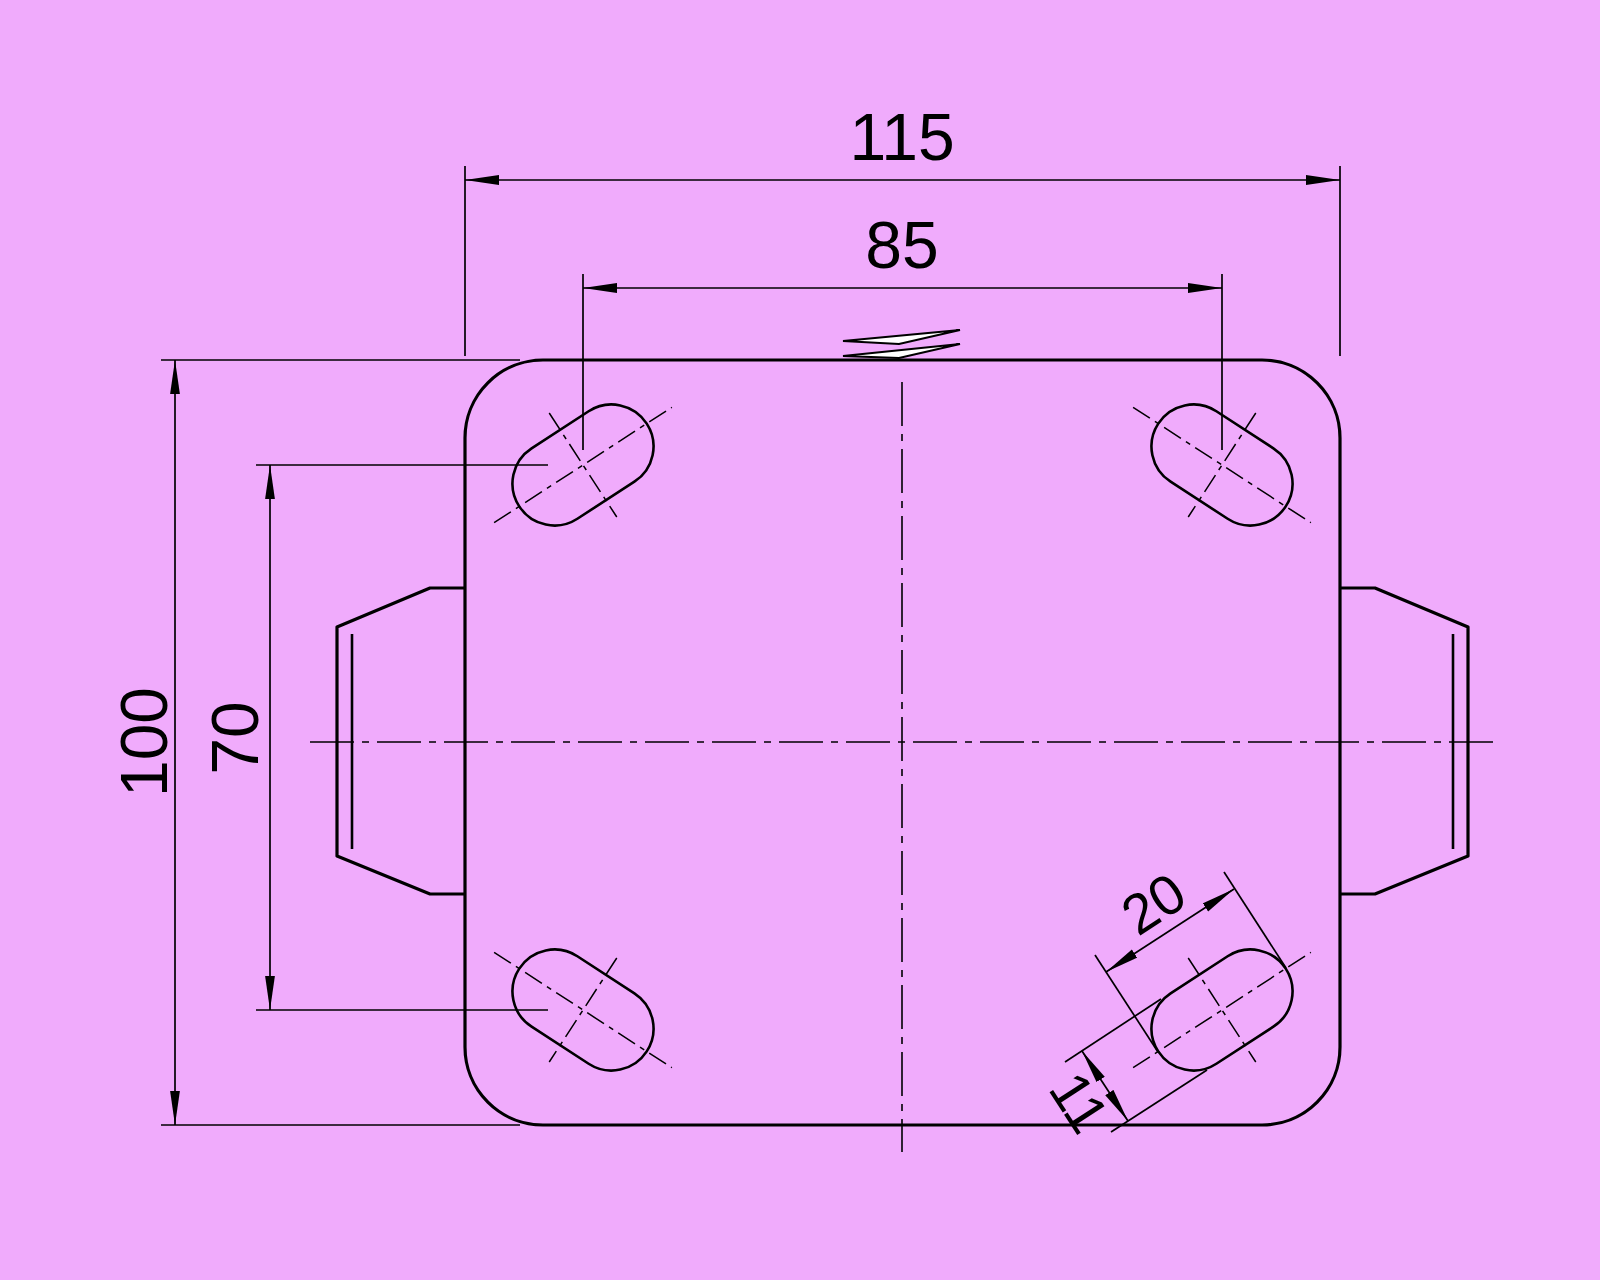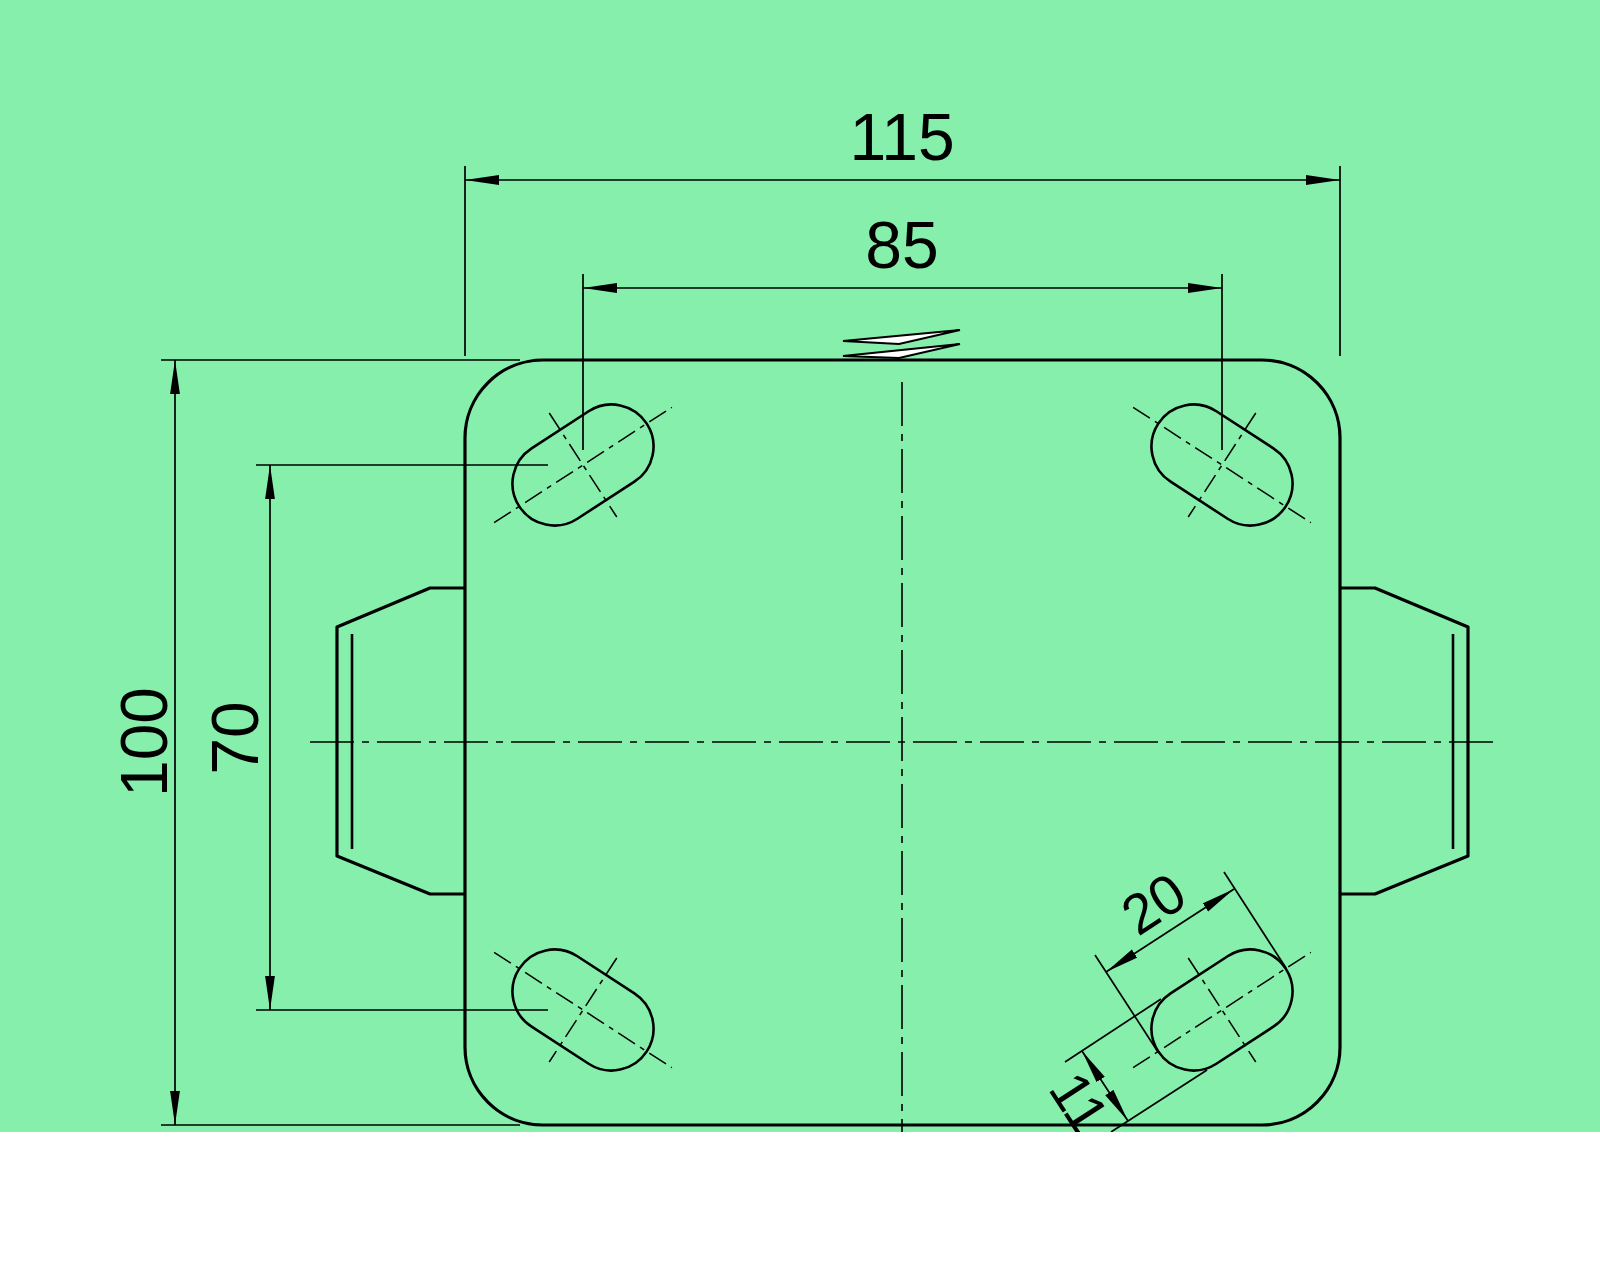--- a/index.html
+++ b/index.html
@@ -1,16 +1,16 @@
 <!DOCTYPE html>
 <html><head>
 <meta charset="utf-8">
 <style>
   html,body{margin:0;padding:0;background:#ffffff;}
-  .stage{width:1600px;height:1132px;position:relative;background:#86efac;}
+  .stage{width:1600px;height:1280px;position:relative;background:#f0abfc;}
   svg{display:block;}
   .outline{fill:none;stroke:#000;stroke-width:3.2;stroke-linejoin:round;}
   .medium{fill:none;stroke:#000;stroke-width:2.6;}
   .thin{fill:none;stroke:#000;stroke-width:1.7;}
   .cl{fill:none;stroke:#000;stroke-width:1.6;stroke-dasharray:44 8 7 8;}
   .clslot{fill:none;stroke:#000;stroke-width:1.5;stroke-dasharray:20 6 5 6;}
   .dimtext{font-family:"Liberation Sans",sans-serif;font-size:66px;fill:#000;}
   .dimtext-sm{font-family:"Liberation Sans",sans-serif;font-size:56px;fill:#000;}
   .thread{fill:#fff;stroke:#000;stroke-width:2;}
 </style>

